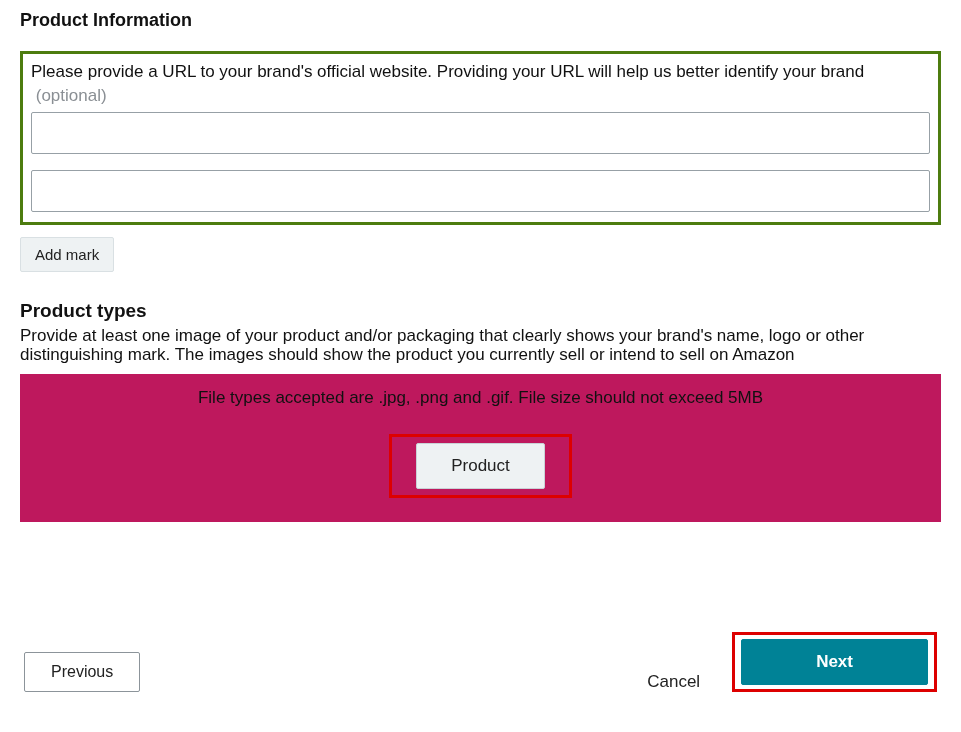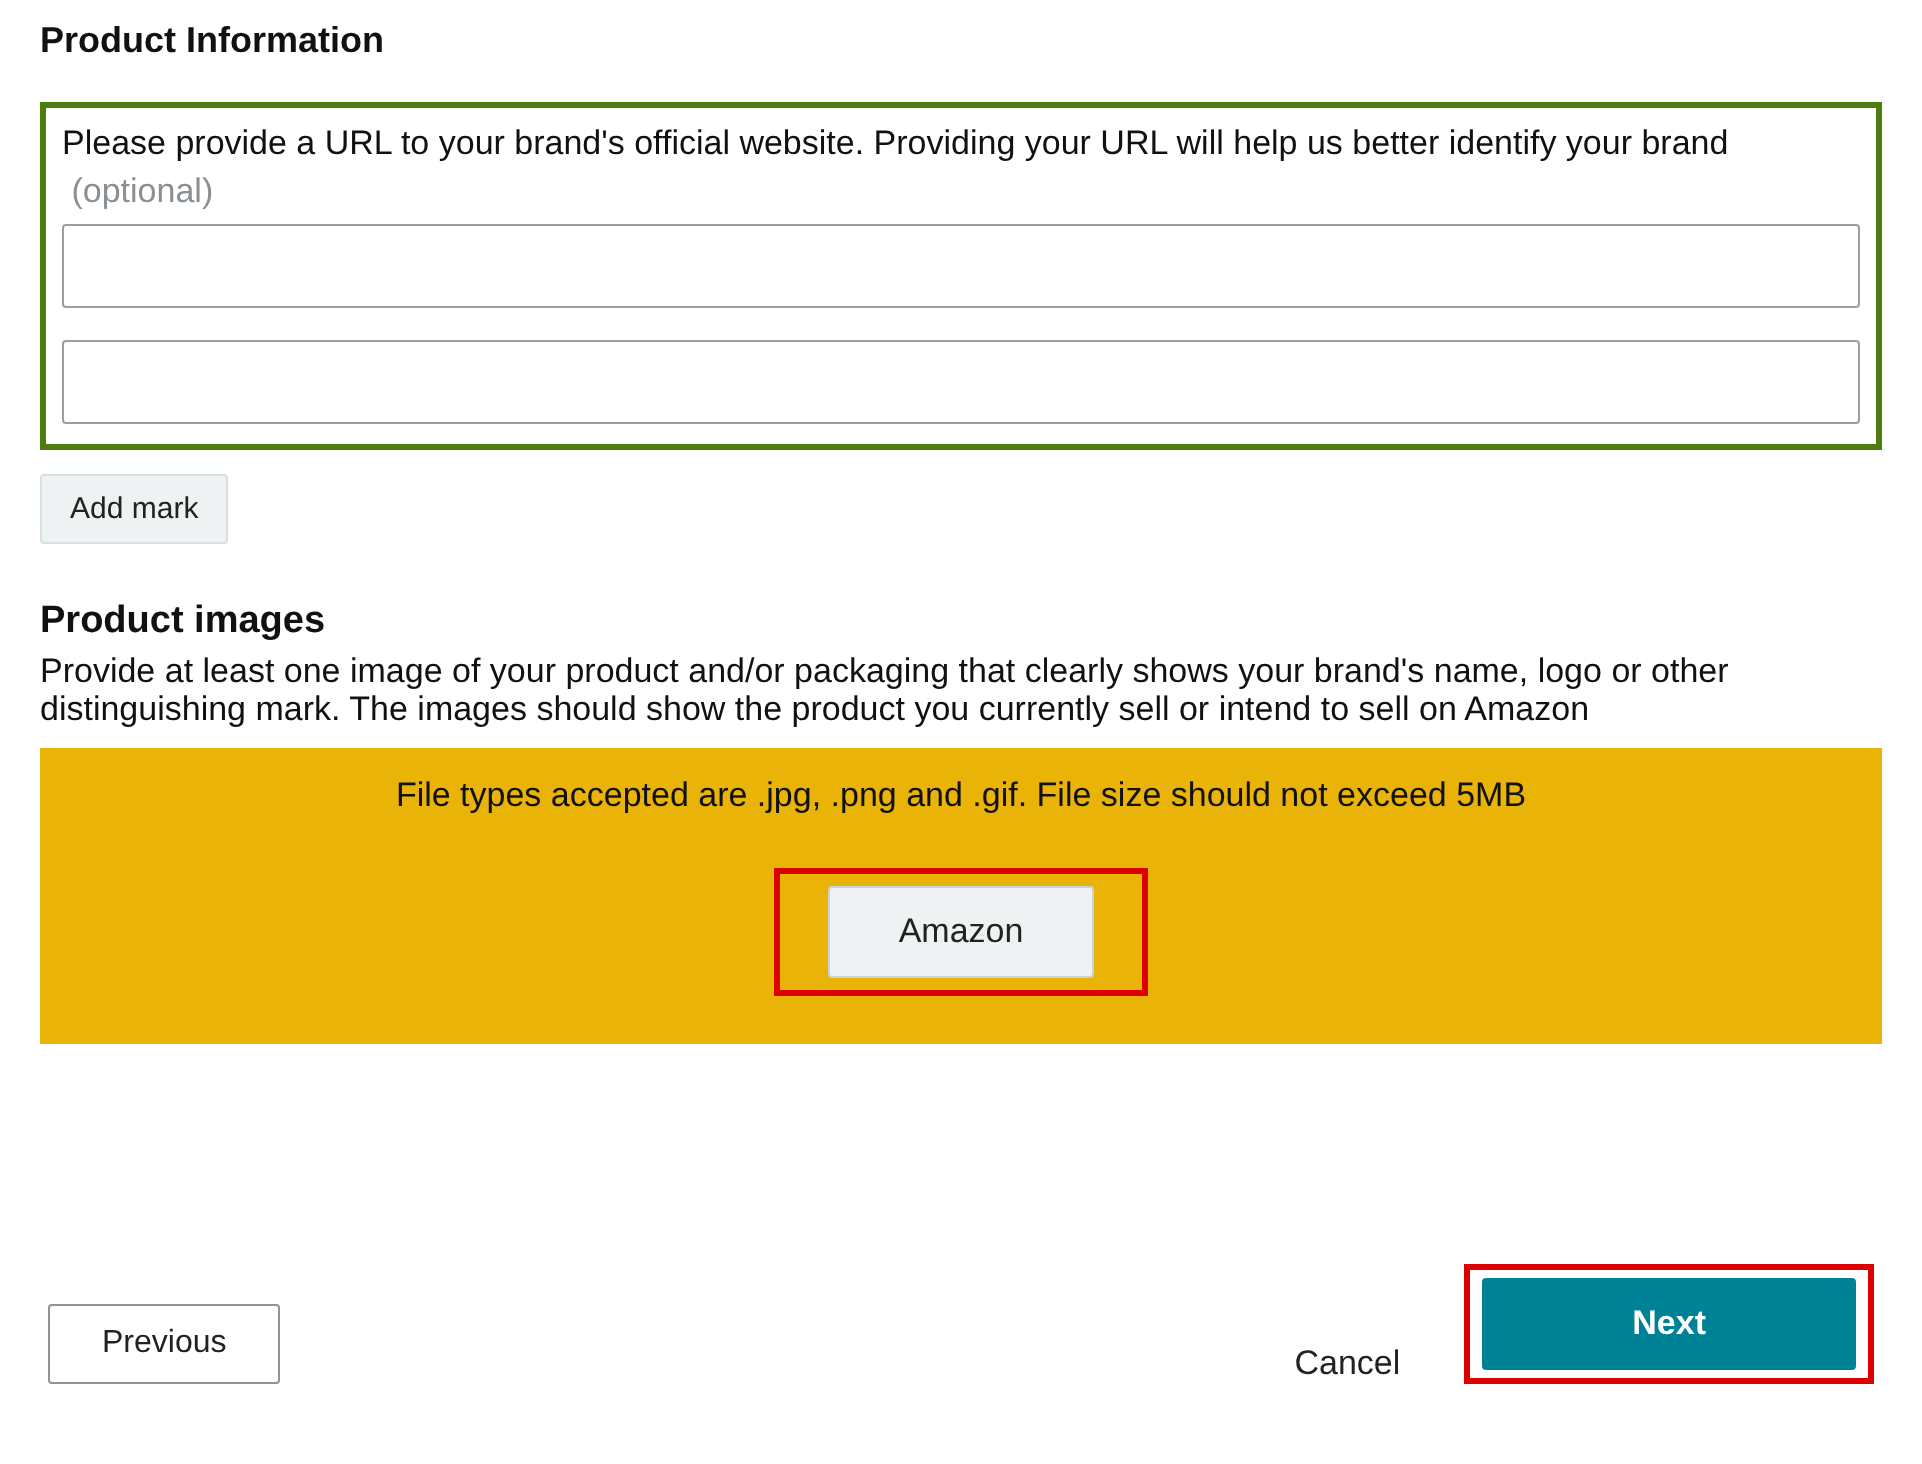--- a/index.html
+++ b/index.html
@@ -71,21 +71,21 @@
     color: #111;
   }
   p.subsection-desc {
     font-size: 17px;
     line-height: 19px;
     margin: 0 0 10px 0;
     color: #111;
   }
 
   .upload-panel {
-    background: #eab308;
+    background: #be185d;
     padding: 14px 16px 24px 16px;
     text-align: center;
   }
   .file-hint {
     font-size: 17px;
     color: #111;
     margin-bottom: 26px;
   }
   .upload-btn-wrap {
     display: inline-block;
@@ -158,28 +158,28 @@
     <input type="text" class="text-field" value="" style="">
 
     <div class="spacer"></div>
 
     <input type="text" class="text-field" value="" style="">
 
   </div>
 
   <button class="btn addmore">Add mark</button>
 
-  <h3 class="subsection-title">Product images</h3>
+  <h3 class="subsection-title">Product types</h3>
   <p class="subsection-desc">Provide at least one image of your product and/or packaging that clearly shows your brand's name, logo or other distinguishing mark. The images should show the product you currently sell or intend to sell on Amazon</p>
 
   <div class="upload-panel">
     <div class="file-hint">File types accepted are .jpg, .png and .gif.    File size should not exceed 5MB</div>
 
     <div class="upload-btn-wrap">
-      <button class="btn upload">Amazon</button>
+      <button class="btn upload">Product</button>
     </div>
 
   </div>
 
   <div class="footer-row">
     <div class="left-footer">
       <button class="btn prev">Previous</button>
     </div>
     <div class="right-footer">
       <button class="cancel-link">Cancel</button>

